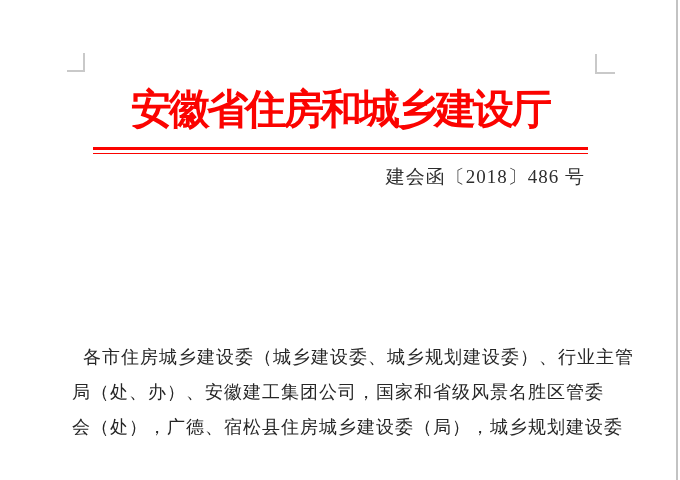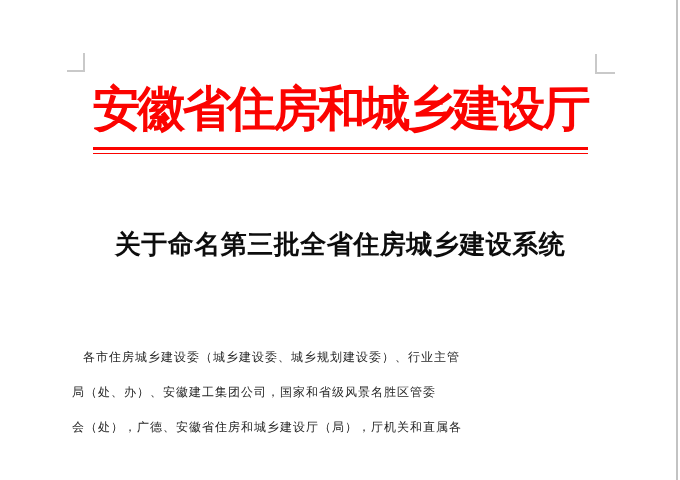--- a/index.html
+++ b/index.html
@@ -37,21 +37,21 @@
   }
 
   
   .org-name {
     position: absolute;
     left: 0; top: 80px;
     width: 680px;
     text-align: center;
     font-family: "Liberation Serif", serif;
     font-weight: bold;
-    font-size: 48px;
+    font-size: 41px;
     line-height: 58px;
     letter-spacing: -3px;
     color: #fb0300;
     white-space: nowrap;
   }
 
   
   .red-rule {
     position: absolute;
     left: 93px; top: 147px;
@@ -86,46 +86,46 @@
     color: #0d0d0d;
   }
   .doc-title .t-line { white-space: nowrap; }
 
   
   .body-text {
     position: absolute;
     left: 72px; top: 340px;
     width: 522px;
     font-family: "Liberation Serif", serif;
-    font-size: 12px;
+    font-size: 18px;
     line-height: 35px;
     letter-spacing: 1px;
     color: #262626;
   }
   .body-text .b-line { white-space: nowrap; }
   .body-text .b-line:first-child { text-indent: 11px; }
 </style>
 </head>
 <body>
 
 <div class="page">
 
   <div class="crop-mark crop-tl"></div>
   <div class="crop-mark crop-tr"></div>
 
   <div class="org-name">安徽省住房和城乡建设厅</div>
 
   <div class="red-rule"></div>
 
+  <div class="doc-number">建会函〔2018〕486 号</div>
 
   <div class="doc-title">
-    <div class="t-line">关于命名第三批全省住房城乡建设系统</div>
   </div>
 
   <div class="body-text">
     <div class="b-line">各市住房城乡建设委（城乡建设委、城乡规划建设委）、行业主管</div>
     <div class="b-line">局（处、办）、安徽建工集团公司，国家和省级风景名胜区管委</div>
-    <div class="b-line">会（处），广德、安徽省住房和城乡建设厅（局），厅机关和直属各</div>
+    <div class="b-line">会（处），广德、宿松县住房城乡建设委（局），城乡规划建设委</div>
   </div>
 
   <div class="page-edge"></div>
 
 </div>
 
 </body></html>

